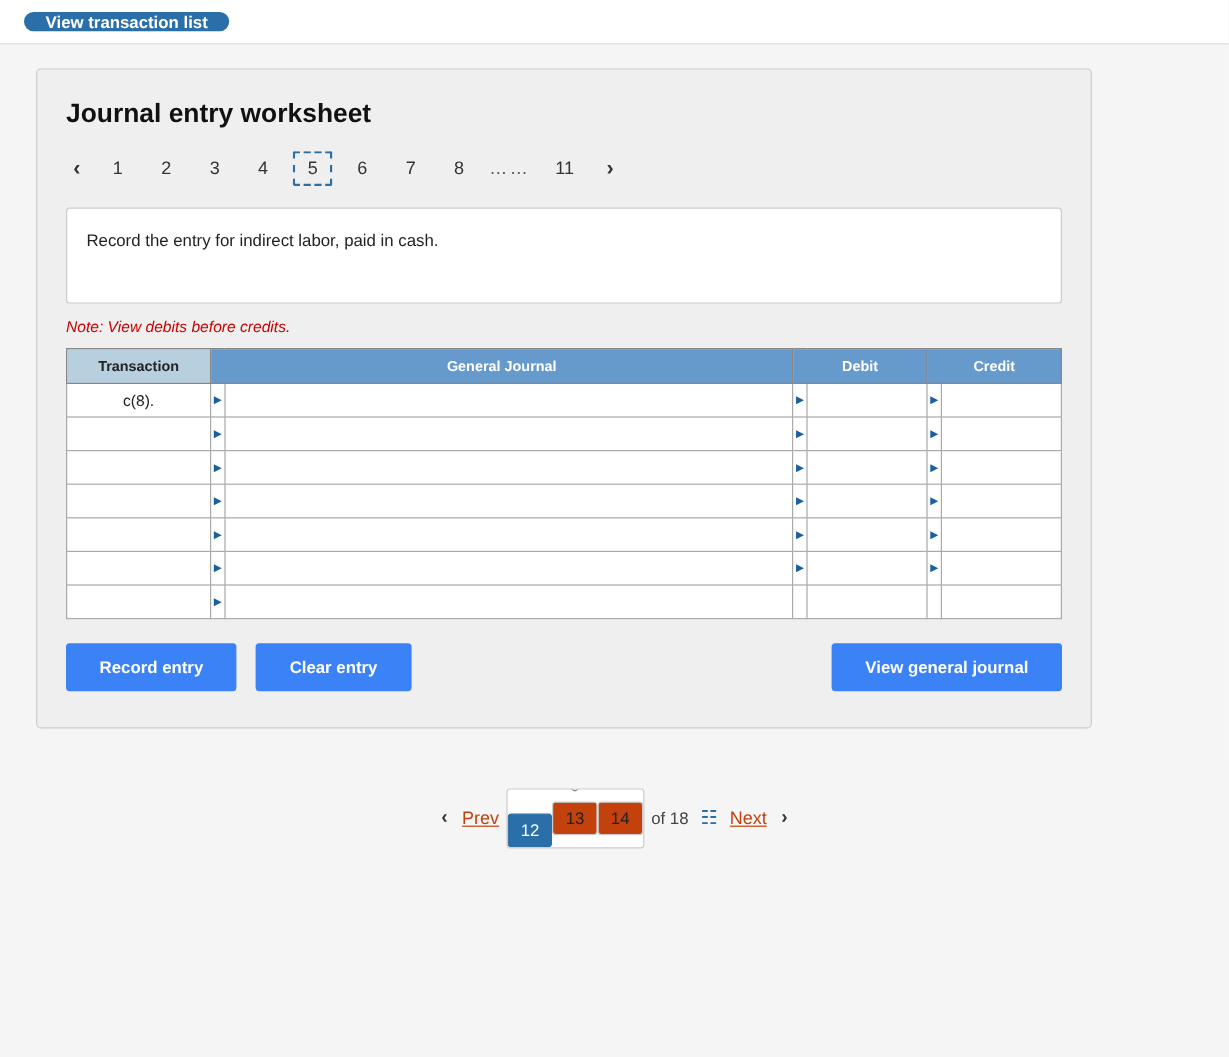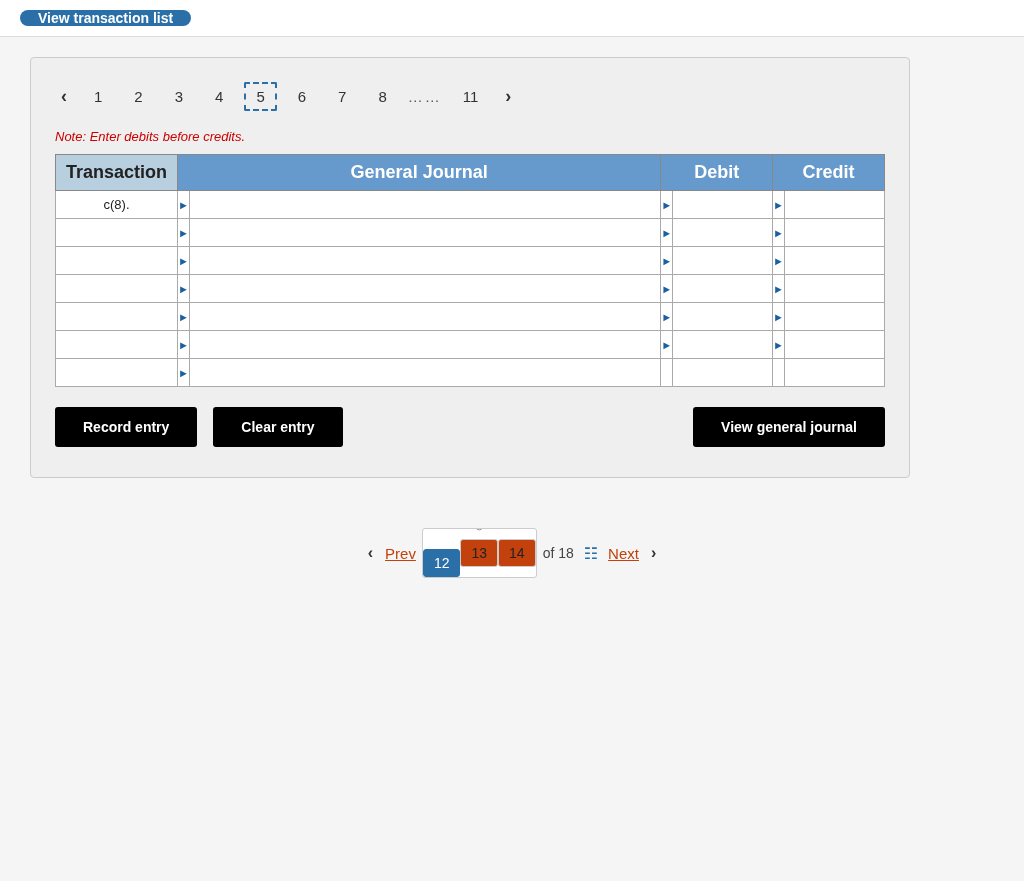--- a/index.html
+++ b/index.html
@@ -117,21 +117,21 @@
       margin-bottom: 20px;
     }
 
     .journal-table th {
       background: #6699cc;
       color: #fff;
       font-weight: bold;
       padding: 7px 10px;
       border: 1px solid #888;
       text-align: center;
-      font-size: 18px;
+      font-size: 12px;
     }
 
     .journal-table th.th-transaction {
       text-align: center;
       width: 120px;
       background: #b8cfe0;
       color: #222;
     }
 
     .journal-table td {
@@ -172,21 +172,21 @@
     }
 
     
     .action-buttons {
       display: flex;
       gap: 16px;
       align-items: center;
     }
 
     .action-btn {
-      background: #000000;
+      background: #3b82f6;
       color: #fff;
       border: none;
       padding: 12px 28px;
       font-size: 14px;
       font-weight: bold;
       cursor: pointer;
       border-radius: 3px;
     }
 
     .action-btn.right-btn {
@@ -271,38 +271,42 @@
 </head>
 <body>
 
 <div class="top-bar">
   <button class="view-transaction-btn">View transaction list</button>
 </div>
 
 <div class="main-content">
   <div class="worksheet-container">
 
+    <div class="worksheet-title">Journal entry worksheet</div>
 
     <div class="step-nav">
       <button class="nav-arrow">‹</button>
       <span class="step-num">1</span>
       <span class="step-num">2</span>
       <span class="step-num">3</span>
       <span class="step-num">4</span>
       <span class="step-num active">5</span>
       <span class="step-num">6</span>
       <span class="step-num">7</span>
       <span class="step-num">8</span>
       <span class="step-dots">……</span>
       <span class="step-num">11</span>
       <button class="nav-arrow">›</button>
     </div>
 
-
-    <div class="note-text">Note: Enter debits before credits.</div>
+    <div class="instruction-box">
+      <span>Record the entry for indirect labor, paid in cash.</span>
+    </div>
+
+    <div class="note-text">Note: View debits before credits.</div>
 
     <table class="journal-table">
       <thead>
         <tr>
           <th class="th-transaction">Transaction</th>
           <th class="col-general" colspan="2">General Journal</th>
           <th class="col-debit" colspan="2">Debit</th>
           <th class="col-credit" colspan="2">Credit</th>
         </tr>
       </thead>

